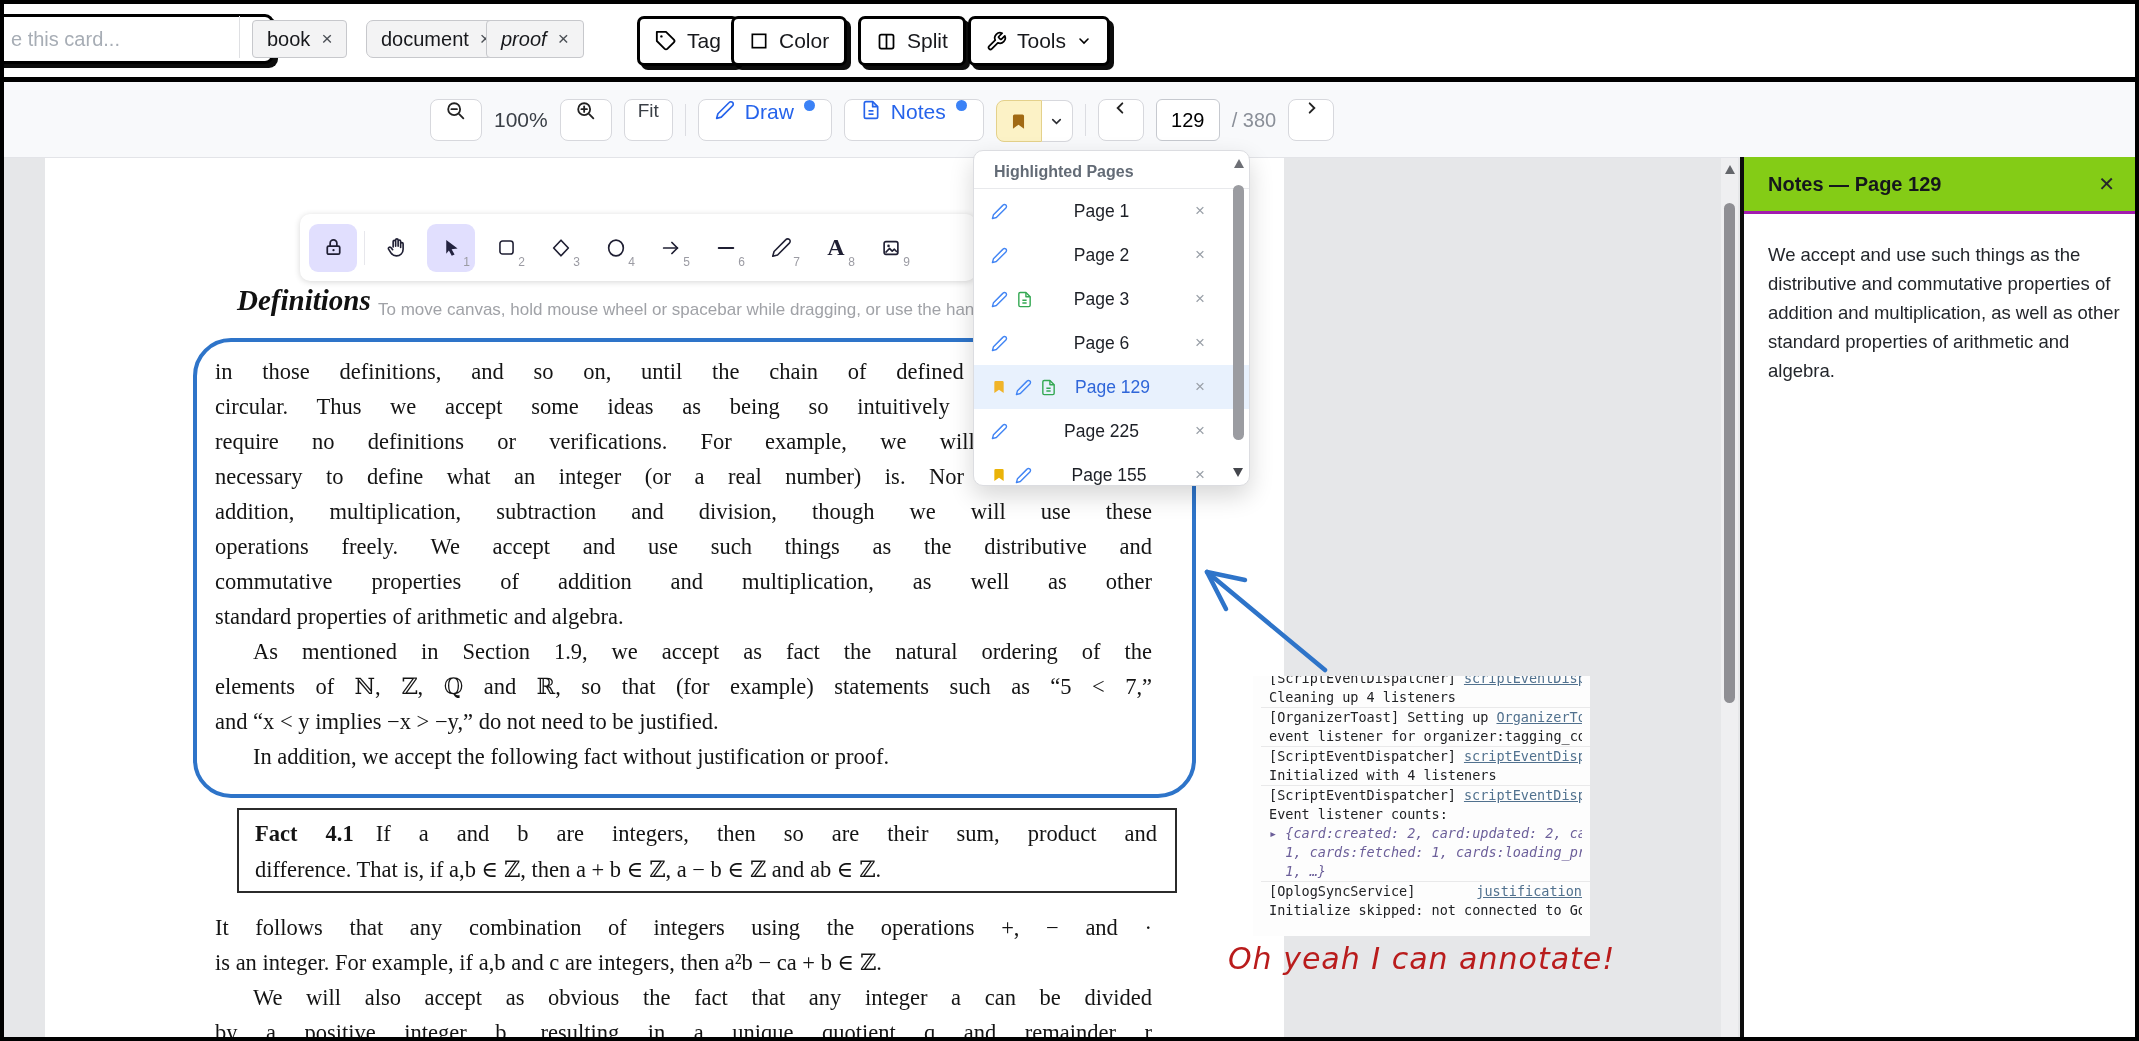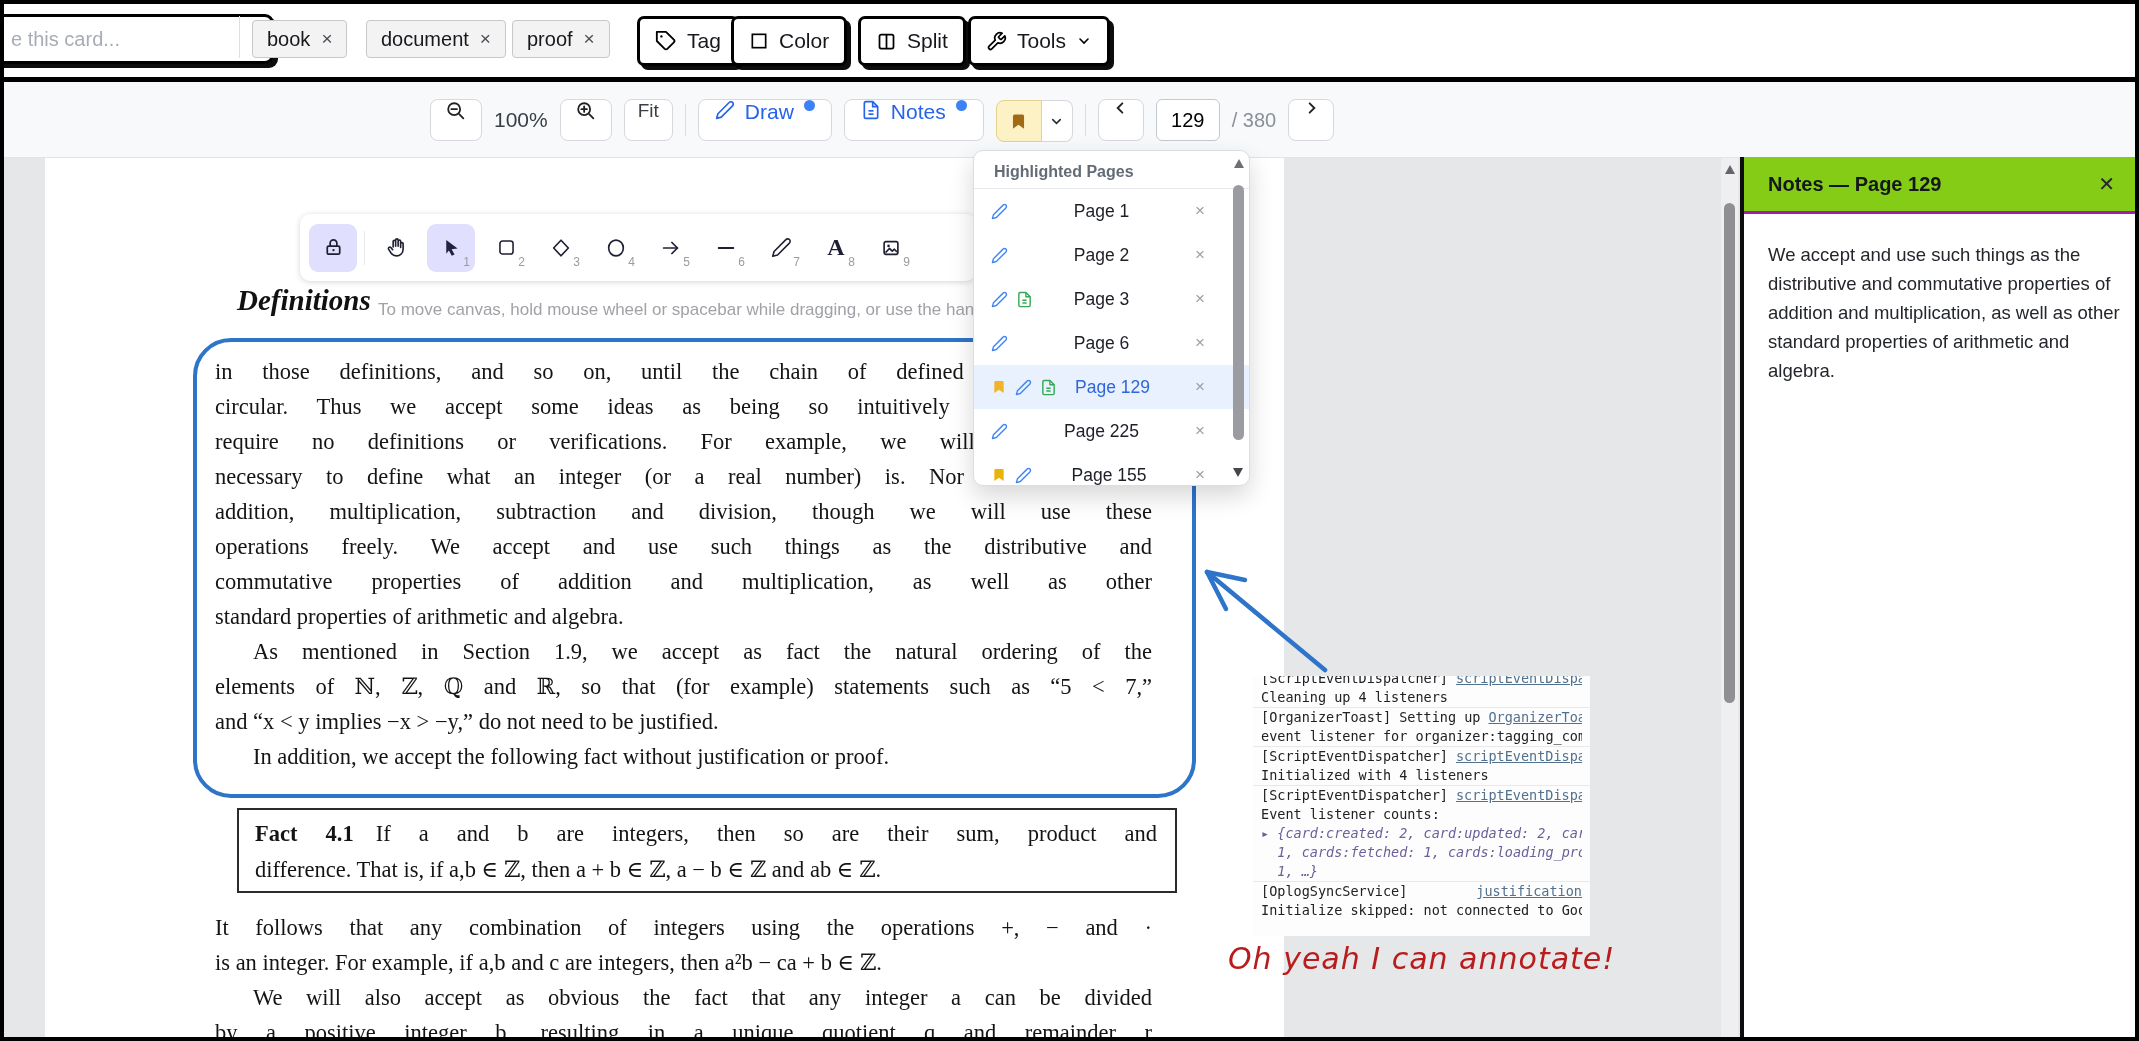--- a/index.html
+++ b/index.html
@@ -66,21 +66,21 @@
   .dl{position:absolute;left:215px;width:937px;font:22.5px/1.2 "Liberation Serif","DejaVu Serif",serif;
       color:#141414;text-align:justify;text-align-last:justify;z-index:4;}
   .dl.nj{text-align-last:left;}
   .dl.ind{text-indent:38px;}
 
   .fact-box{left:237px;top:808px;width:936px;height:81px;border:2px solid #2b2b2b;background:#fff;z-index:4;}
 
   
   .console{left:1253px;top:676px;width:337px;height:260px;background:#fdfdfd;overflow:hidden;z-index:6;
       font:13.5px/19px "DejaVu Sans Mono",monospace;color:#202124;}
-  .c-entry{padding:0 8px;border-top:1px solid #e9e9ea;}
+  .c-entry{padding:0 8px;border-top:1px solid #e9e9ea;margin-left:8px;}
   .c-entry:first-child{border-top:none;}
   .c-l1{display:flex;justify-content:space-between;gap:8px;white-space:nowrap;overflow:hidden;}
   .c-link{color:#51718e;text-decoration:underline;flex:none;}
   .c-line{white-space:nowrap;overflow:hidden;}
   .c-prev{white-space:pre;overflow:hidden;font-style:italic;color:#6b5e99;}
   .cut-top{margin-top:-7px;}
 
   .handwrite{left:1228px;top:941px;font:italic 30px "DejaVu Sans",sans-serif;color:#b91c1c;
       letter-spacing:1px;z-index:6;}
 
@@ -122,25 +122,25 @@
 <div class="stage">
 
   <div class="abs top-bar"></div>
   <input class="card-input" style="z-index: 12;" placeholder="e this card...">
   <div class="abs vdiv-top" style="z-index:12;"></div>
 
   <div class="chip" style="left:252px;z-index:12;">
     <span>book</span>
     <span class="x">×</span>
   </div>
-  <div class="chip" style="left:366px;z-index:12;">
+  <div class="chip" style="left:366px;z-index:12;border-radius:7px;">
     <span>document</span>
     <span class="x">×</span>
   </div>
-  <div class="chip" style="left:512px;z-index:12;">
+  <div class="chip" style="left:486px;z-index:12;font-style:italic;">
     <span>proof</span>
     <span class="x">×</span>
   </div>
 
   <div class="nb-btn" style="left:637px;z-index:12;">
     <span>
       <svg width="22" height="22" viewBox="0 0 24 24" fill="none" stroke="#000" stroke-width="2" stroke-linejoin="round">
         <path d="M20.59 13.41l-7.17 7.17a2 2 0 0 1-2.83 0L2 12V2h10l8.59 8.59a2 2 0 0 1 0 2.82z"></path>
         <circle cx="7" cy="7" r="1.3" fill="#000" stroke="none"></circle>
         </svg>

